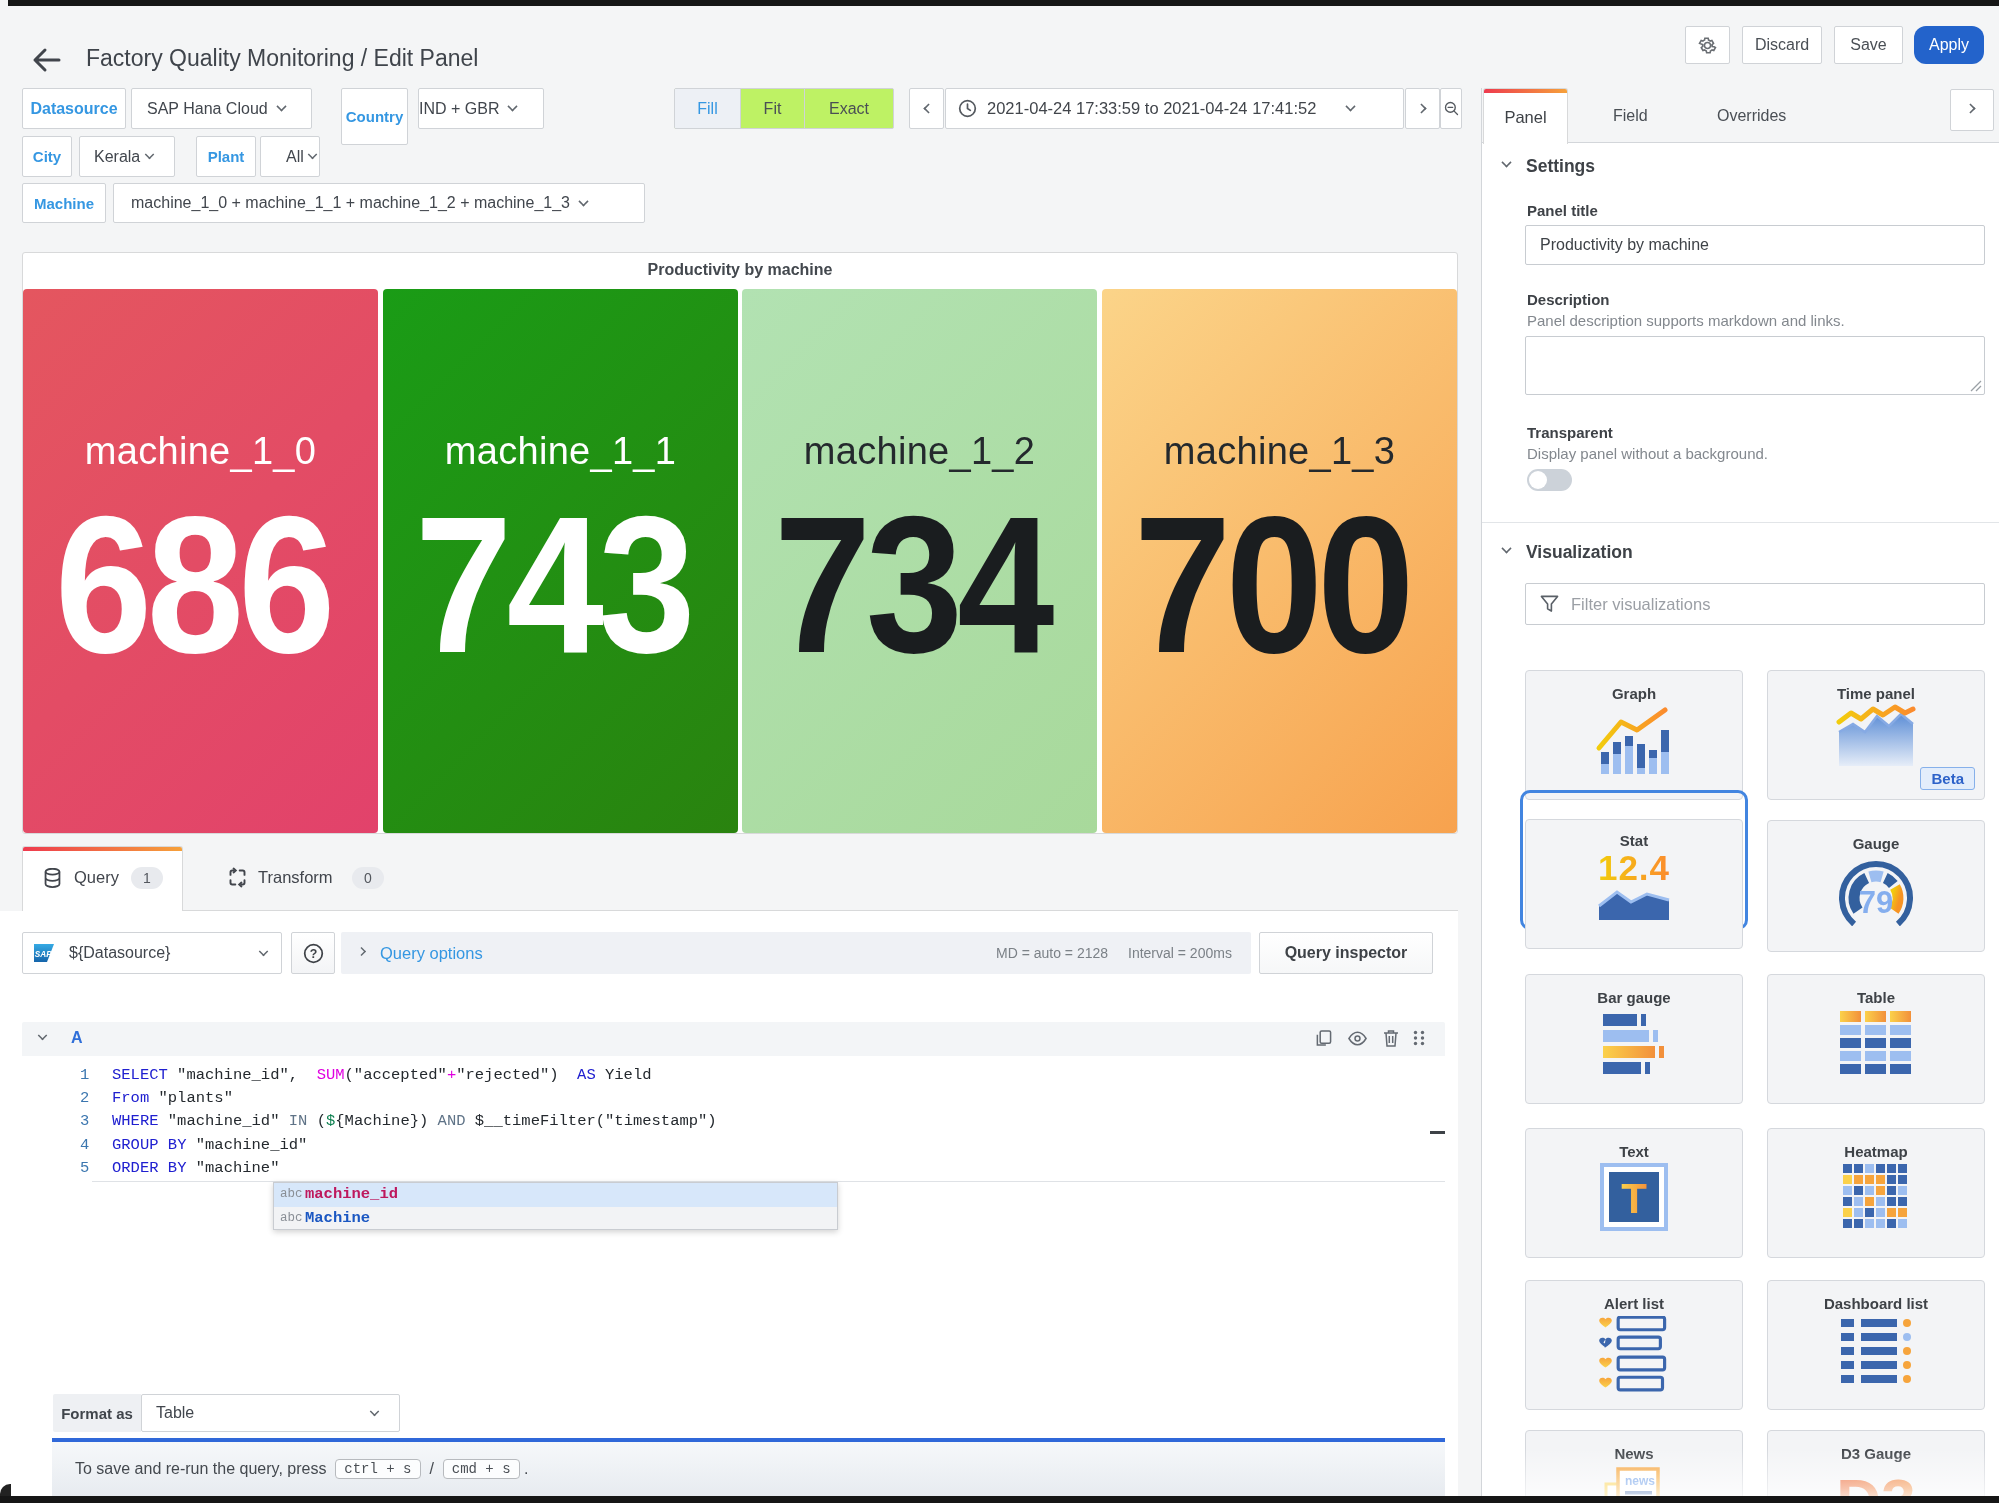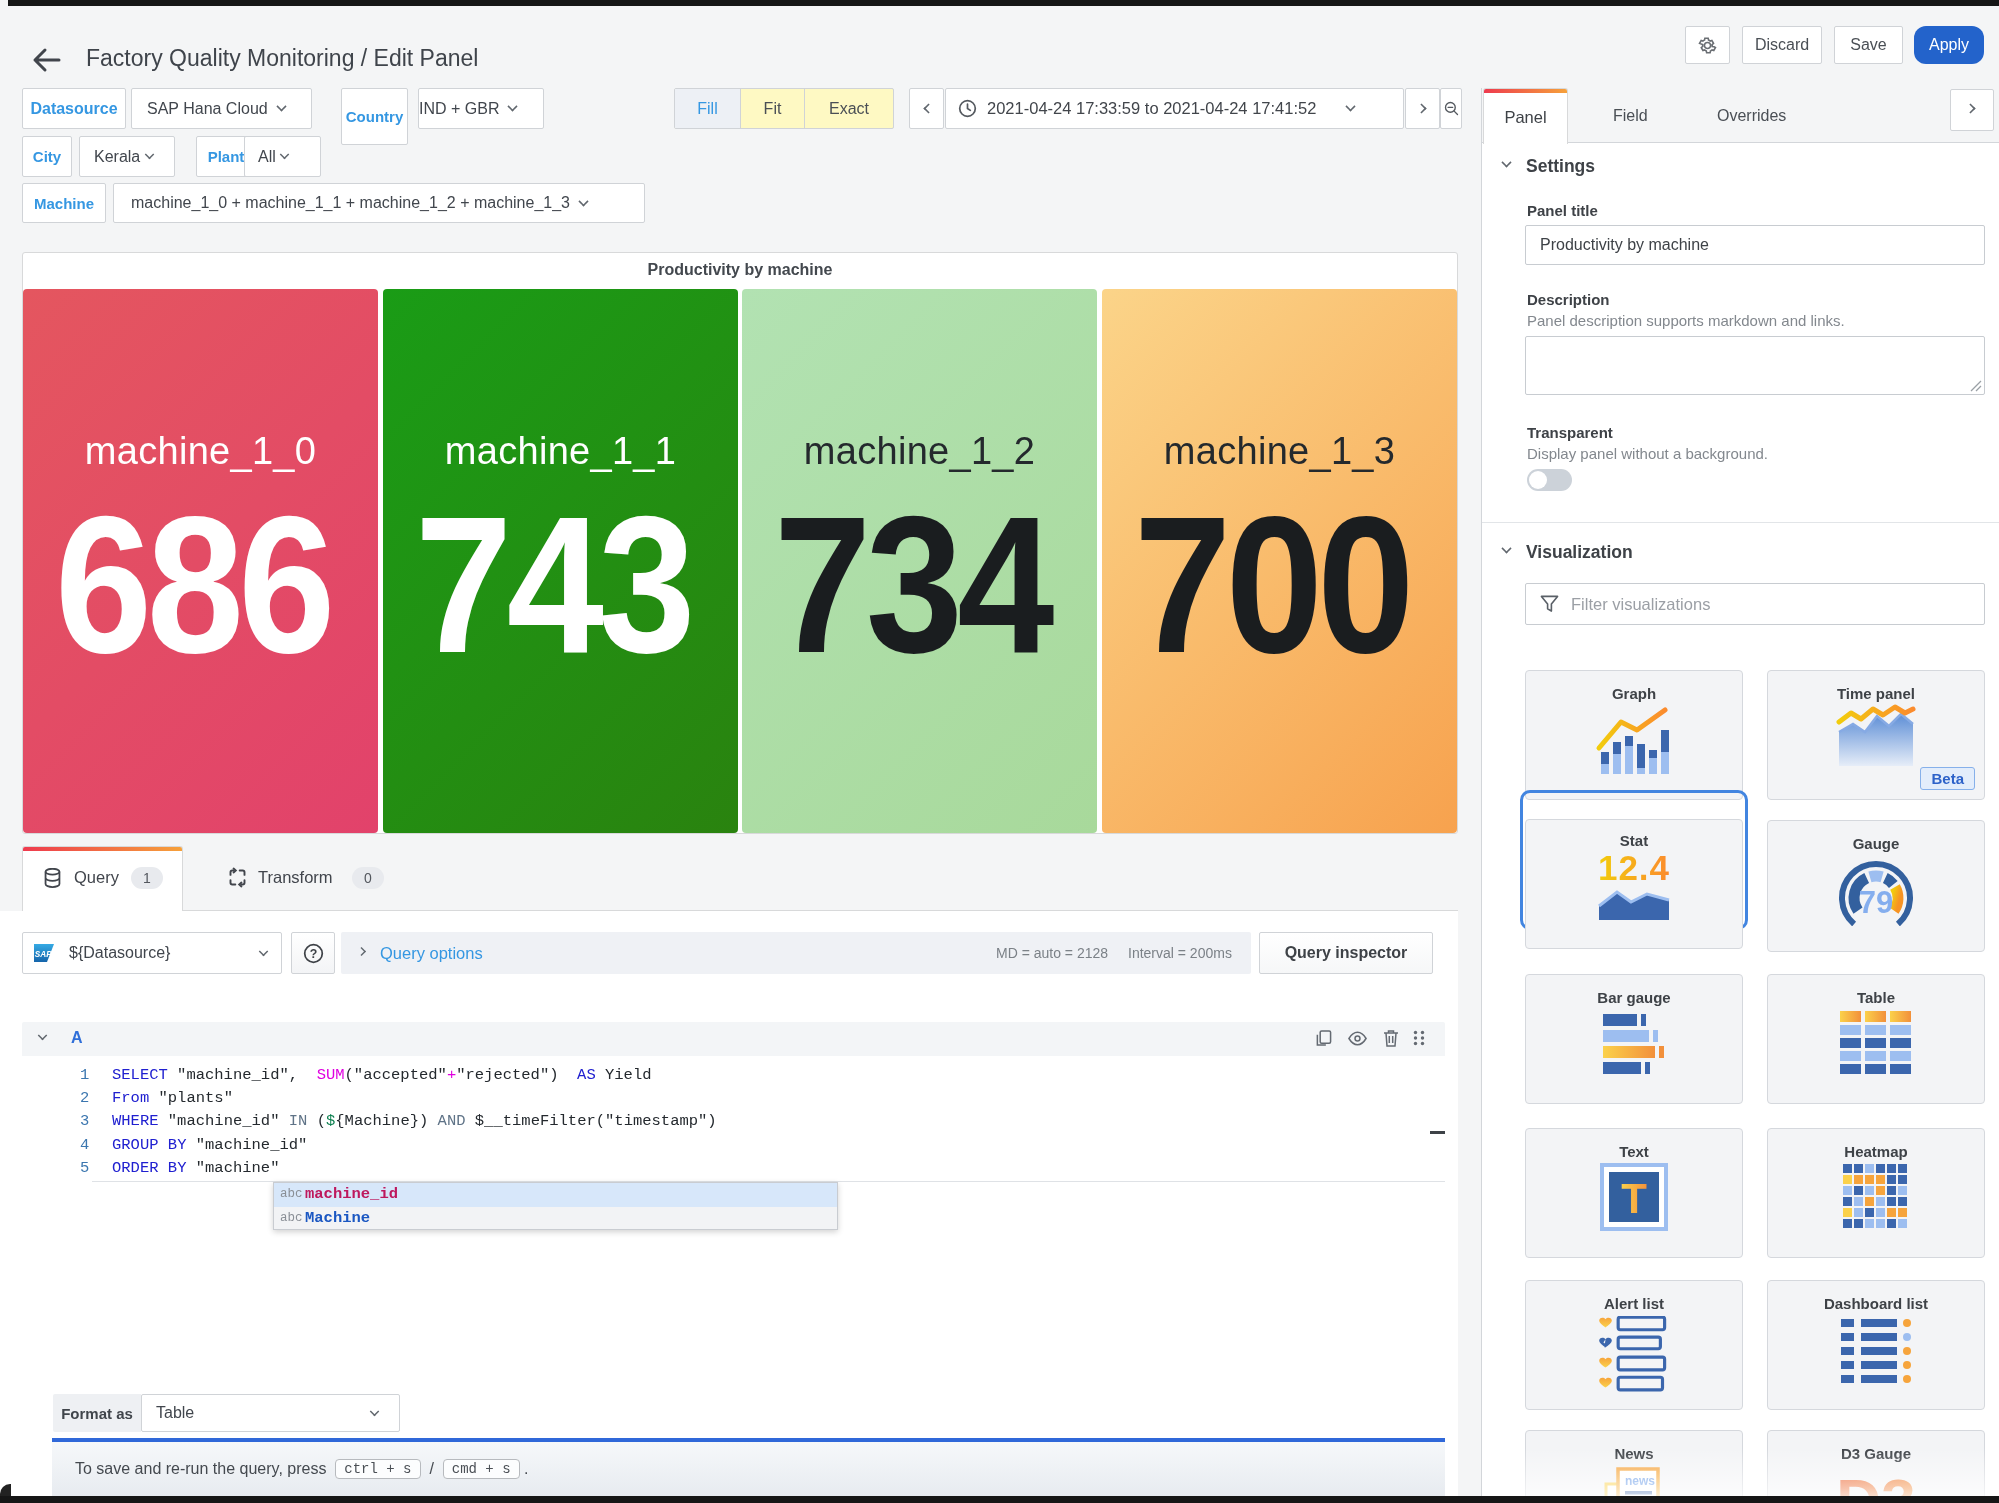--- a/index.html
+++ b/index.html
@@ -47,26 +47,26 @@
   <div class="abs flex" style="left:1914px;top:26px;width:70px;height:38px;background:#2363cb;border-radius:12px;color:#fff;font-size:16px;font-weight:500;justify-content:center">Apply</div>
 
   <div class="box flex lbl" style="left:22px;top:88px;width:104px;height:41px">Datasource</div>
   <div class="box flex sel" style="left:131px;top:88px;width:181px;height:41px;padding-left:15px">SAP Hana Cloud&nbsp;&nbsp;<span class="cvd" style="transform:rotate(45deg) scale(.8)"></span></div>
   <div class="box flex lbl" style="left:341px;top:88px;width:67px;height:57px;font-size:15px">Country</div>
   <div class="box flex sel" style="left:418px;top:88px;width:126px;height:41px;">IND + GBR&nbsp;&nbsp;<span class="cvd" style="transform:rotate(45deg) scale(.8)"></span></div>
 
   <div class="box flex lbl" style="left:22px;top:136px;width:50px;height:41px;font-size:15px">City</div>
   <div class="box flex sel" style="left:79px;top:136px;width:96px;height:41px;padding-left:14px">Kerala&nbsp;<span class="cvd" style="transform:rotate(45deg) scale(.75)"></span></div>
   <div class="box flex lbl" style="left:196px;top:136px;width:60px;height:41px;font-size:15px">Plant</div>
-  <div class="box flex sel" style="left:244px;top:136px;width:77px;height:41px;padding-left:13px">All&nbsp;<span class="cvd" style="transform:rotate(45deg) scale(.75)"></span></div>
+  <div class="box flex sel" style="left:260px;top:136px;width:60px;height:41px;padding-left:25px">All&nbsp;<span class="cvd" style="transform:rotate(45deg) scale(.75)"></span></div>
 
   <div class="box flex lbl" style="left:22px;top:183px;width:84px;height:40px;font-size:15px">Machine</div>
   <div class="box flex sel" style="left:113px;top:183px;width:532px;height:40px;padding-left:17px">machine_1_0 + machine_1_1 + machine_1_2 + machine_1_3&nbsp;&nbsp;<span class="cvd" style="transform:rotate(45deg) scale(.8)"></span></div>
 
-  <div class="abs flex" style="left:674px;top:88px;height:41px;border:1px solid #d0d3d7;border-radius:2px;background:#fef9c3">
+  <div class="abs flex" style="left:674px;top:88px;height:41px;border:1px solid #d0d3d7;border-radius:2px;background:#bef264">
     <div class="flex" style="width:66px;height:39px;background:#edf0f5;color:#3597e2;font-size:16px;font-weight:500;justify-content:center;border-right:1px solid #d0d3d7">Fill</div>
     <div class="flex btxt" style="width:64px;height:39px;justify-content:center;border-right:1px solid #d0d3d7">Fit</div>
     <div class="flex btxt" style="width:88px;height:39px;justify-content:center">Exact</div>
   </div>
 
   <div class="box flex" style="left:909px;top:88px;width:35px;height:41px;justify-content:center">
       <span class="cvd" style="transform:rotate(135deg) scale(.8);margin:0 0 0 3px"></span>
     </div>
   <div class="box flex" style="left:945px;top:88px;width:459px;height:41px;padding-left:12px">
     <svg width="19" height="19" viewBox="0 0 20 20">

